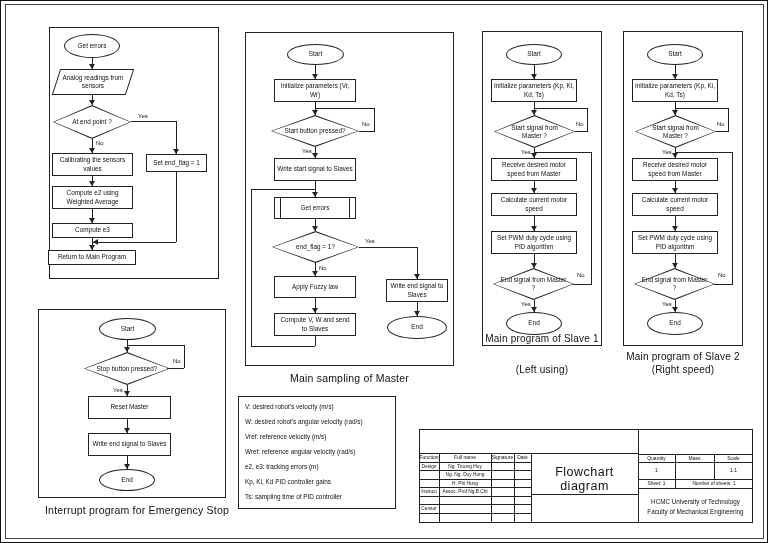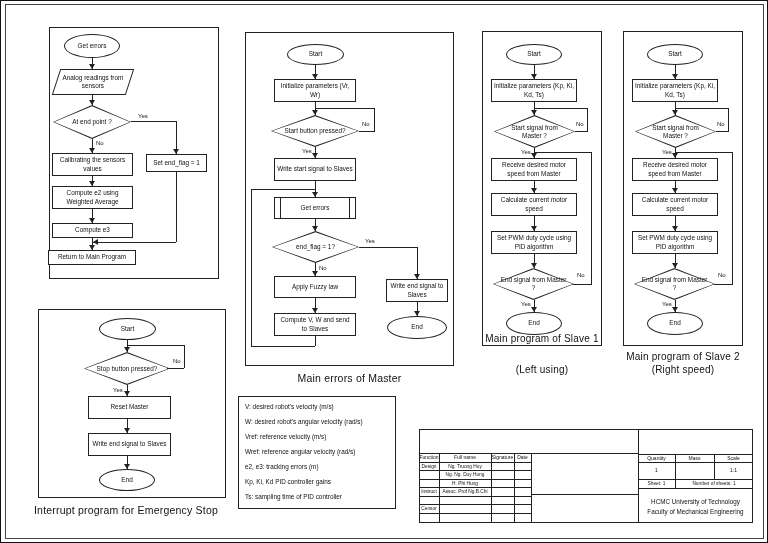--- a/index.html
+++ b/index.html
@@ -86,21 +86,21 @@
     <div class="aD" style="left:88px;top:180px"></div>
 <div class="vl" style="left:91px;top:208px;height:14px"></div>
     <div class="aD" style="left:88px;top:217px"></div>
 <div class="vl" style="left:91px;top:237px;height:12px"></div>
     <div class="aD" style="left:88px;top:244px"></div>
 <div class="vl" style="left:175px;top:171px;height:70px"></div>
 <div class="hl" style="left:91px;top:241px;width:84px"></div>
 <div class="aL" style="left:92px;top:238px"></div>
 
 <div class="frame" style="left:244px;top:31px;width:209px;height:334px"></div>
-<div class="cap" style="left:244px;top:371px;width:209px">Main errors of Master</div>
+<div class="cap" style="left:244px;top:371px;width:209px">Main sampling of Master</div>
 
 <div class="n ell" style="left:286px;top:43px;width:57px;height:21px">
       <span>Start</span>
     </div>
 <div class="n box" style="left:273px;top:78px;width:82px;height:23px">
       <span>Initialize parameters (Vr, Wr)</span>
     </div>
 <div class="dia" style="left:270px;top:114px;width:88px;height:32px">
   <div class="dd"></div>
       <div class="dw"></div>
@@ -273,21 +273,21 @@
     <div class="aD" style="left:671px;top:262px"></div>
 <div class="yn" style="left:717px;top:271px">No</div>
 <div class="hl" style="left:713px;top:283px;width:19px"></div>
 <div class="vl" style="left:731px;top:151px;height:132px"></div>
 <div class="hl" style="left:674px;top:151px;width:58px"></div>
 <div class="yn" style="left:661px;top:300px">Yes</div>
 <div class="vl" style="left:674px;top:299px;height:12px"></div>
     <div class="aD" style="left:671px;top:306px"></div>
 
 <div class="frame" style="left:37px;top:308px;width:188px;height:189px"></div>
-<div class="cap" style="left:24px;top:503px;width:202px">Interrupt program for Emergency Stop</div>
+<div class="cap" style="left:35px;top:503px;width:202px">Interrupt program for Emergency Stop</div>
 
 <div class="n ell" style="left:98px;top:317px;width:57px;height:22px">
       <span>Start</span>
     </div>
 <div class="dia" style="left:83px;top:351px;width:86px;height:33px">
   <div class="dd"></div>
       <div class="dw"></div>
   <div class="dt">Stop button pressed?</div>
 </div>
 <div class="n box" style="left:87px;top:395px;width:83px;height:23px">
@@ -346,20 +346,21 @@
 <div class="t tc s5" style="left:513px;top:453px;width:17px">Date</div>
 
 <div class="t tc s45" style="left:418px;top:463px;width:20px">Design</div>
 <div class="t tc s45" style="left:438px;top:463px;width:52px">Ng. Truong Huy</div>
 <div class="t tc s45" style="left:438px;top:471px;width:52px">Ng. Ng. Duy Hung</div>
 <div class="t tc s45" style="left:438px;top:480px;width:52px">H. Phi Hung</div>
 <div class="t tc s45" style="left:418px;top:488px;width:20px">Instruct</div>
 <div class="t tc s45" style="left:438px;top:488px;width:52px">Assoc. Prof Ng.B.Chi</div>
 <div class="t tc s45" style="left:418px;top:505px;width:20px">Censor</div>
 
+<div class="t tc h2" style="left:530px;top:464px;width:107px">Flowchart diagram</div>
 
 <div class="hl" style="left:637px;top:453px;width:115px"></div>
 <div class="vl" style="left:674px;top:453px;height:34px"></div>
 <div class="vl" style="left:713px;top:453px;height:25px"></div>
 <div class="hl" style="left:637px;top:461px;width:115px"></div>
 <div class="hl" style="left:637px;top:478px;width:115px"></div>
 <div class="hl" style="left:637px;top:487px;width:115px"></div>
 
 <div class="t tc s5" style="left:637px;top:454px;width:37px">Quantity</div>
 <div class="t tc s5" style="left:674px;top:454px;width:39px">Mass</div>

